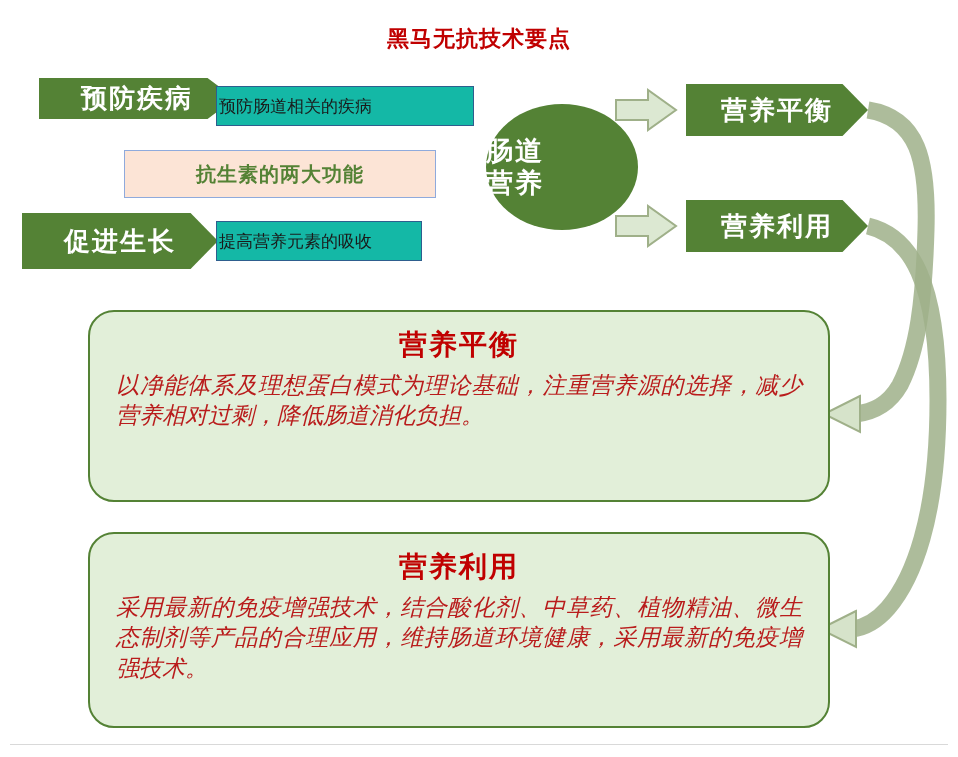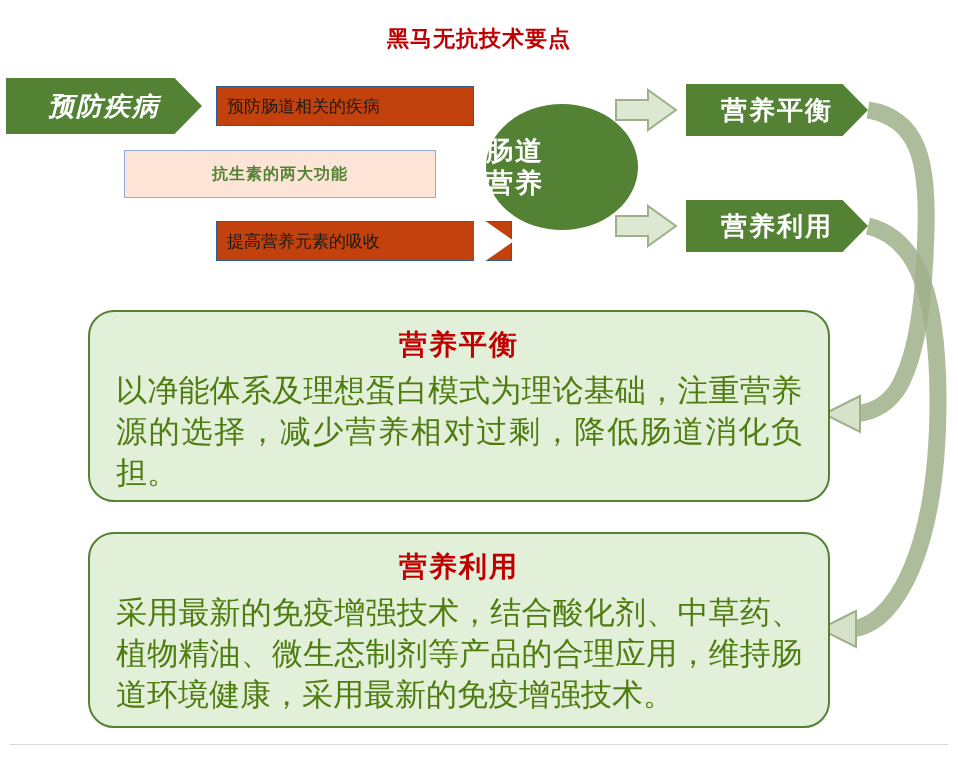--- a/index.html
+++ b/index.html
@@ -40,21 +40,21 @@
     color: #ffffff;
     font-size: 26px;
     font-weight: bold;
     display: flex;
     align-items: center;
     justify-content: center;
     letter-spacing: 2px;
     -webkit-clip-path: polygon(0% 0%, 86% 0%, 100% 50%, 86% 100%, 0% 100%);
     clip-path: polygon(0% 0%, 86% 0%, 100% 50%, 86% 100%, 0% 100%);
   }
-  #pent-prevent { left: 6px; top: 78px; width: 196px; height: 56px; font-style: italic; }
+  #pent-prevent { left: 39px; top: 78px; width: 196px; height: 41px; }
   #pent-growth  { left: 22px; top: 213px; width: 196px; height: 56px; }
 
   .pent-right {
     position: absolute;
     background: #548235;
     color: #ffffff;
     font-size: 26px;
     font-weight: bold;
     display: flex;
     align-items: center;
@@ -62,31 +62,31 @@
     letter-spacing: 2px;
     -webkit-clip-path: polygon(0% 0%, 86% 0%, 100% 50%, 86% 100%, 0% 100%);
     clip-path: polygon(0% 0%, 86% 0%, 100% 50%, 86% 100%, 0% 100%);
   }
   #pent-balance-top { left: 686px; top: 84px; width: 182px; height: 52px; }
   #pent-utilize-top { left: 686px; top: 200px; width: 182px; height: 52px; }
 
   
   .chev-box {
     position: absolute;
-    background: #c2410c;
+    background: #14b8a6;
     border: 1px solid #2E5E8E;
     color: #1a1a1a;
     font-size: 17px;
     display: flex;
     align-items: center;
-    padding-left: 10px;
+    padding-left: 2px;
     box-sizing: border-box;
   }
   #chev-prevent { left: 216px; top: 86px; width: 258px; height: 40px; }
-  #chev-growth  { left: 216px; top: 221px; width: 296px; height: 40px; }
+  #chev-growth  { left: 216px; top: 221px; width: 206px; height: 40px; }
 
   .chev-point {
     position: absolute;
     width: 0; height: 0;
     border-top: 28px solid transparent;
     border-bottom: 28px solid transparent;
     border-left: 40px solid #ffffff;
   }
   .chev-point::after {
     content: "";
@@ -102,21 +102,21 @@
   #point-growth  { left: 474px; top: 213px; }
 
   
   #pink-box {
     position: absolute;
     left: 124px; top: 150px;
     width: 312px; height: 48px;
     background: #FCE4D6;
     border: 1px solid #8FAADC;
     color: #548235;
-    font-size: 16px;
+    font-size: 20px;
     font-weight: bold;
     display: flex;
     align-items: center;
     justify-content: center;
     letter-spacing: 1px;
     box-sizing: border-box;
   }
 
   
   #gut-oval {
@@ -150,25 +150,26 @@
 
   .card-title {
     text-align: center;
     color: #C00000;
     font-size: 28px;
     font-weight: bold;
     letter-spacing: 2px;
     margin: 4px 0 6px 0;
   }
   .card-body {
-    color: #4d7c0f;
-    font-size: 31px;
+    color: #b91c1c;
+    font-size: 23px;
     line-height: 1.32;
     letter-spacing: 0px;
     text-align: justify;
+    font-style: italic;
   }
 
   
   #connectors {
     position: absolute;
     left: 0; top: 0;
     width: 958px; height: 757px;
     pointer-events: none;
   }
 
@@ -203,20 +204,23 @@
     <polygon points="856,611 820,629 856,647" fill="#D6E3CA" stroke="#9FB089" stroke-width="2"></polygon>
 
     <polygon points="616,100 648,100 648,90 676,110 648,130 648,120 616,120" fill="#DCE8D2" stroke="#9FB089" stroke-width="2"></polygon>
 
     <polygon points="616,216 648,216 648,206 676,226 648,246 648,236 616,236" fill="#DCE8D2" stroke="#9FB089" stroke-width="2"></polygon>
   </svg>
 
   <div class="pent" id="pent-prevent">
     <span>预防疾病</span>
   </div>
+  <div class="pent" id="pent-growth">
+    <span>促进生长</span>
+  </div>
 
   <div class="chev-box" id="chev-prevent">
     <span>预防肠道相关的疾病</span>
   </div>
   <div class="chev-point" id="point-prevent"></div>
 
   <div class="chev-box" id="chev-growth">
     <span>提高营养元素的吸收</span>
   </div>
   <div class="chev-point" id="point-growth"></div>

